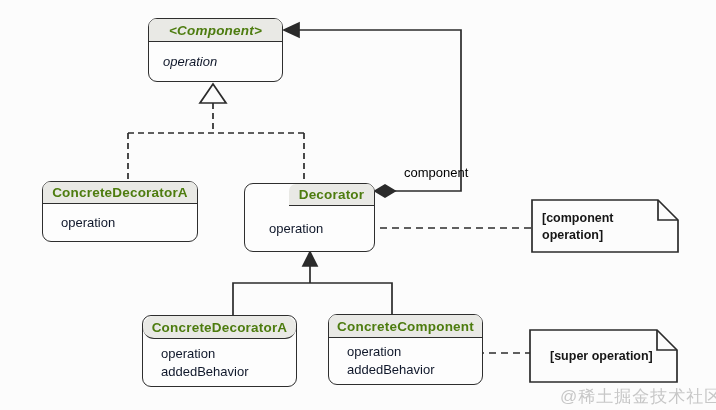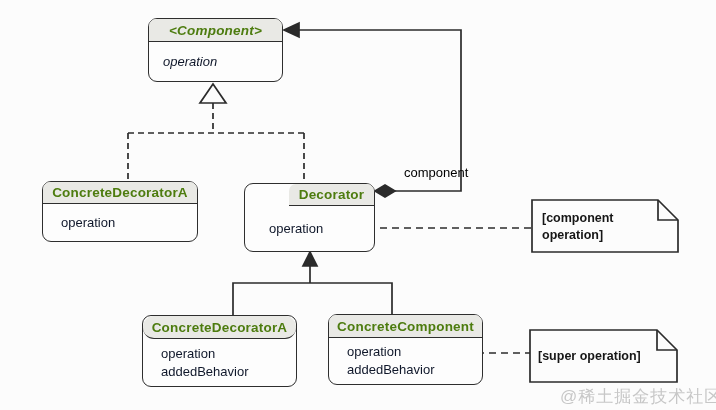--- a/index.html
+++ b/index.html
@@ -111,19 +111,19 @@
       <div>operation</div>
       <div>addedBehavior</div>
     </div>
   </div>
 
   <div class="edge-label" style="left:404px;top:165px;">component</div>
 
   <div class="note-text" style="left:532px;top:200px;width:146px;height:54px;">
     <div>[component operation]</div>
   </div>
-  <div class="note-text" style="left:530px;top:330px;width:147px;height:52px;padding-left:8px;">
+  <div class="note-text" style="left:530px;top:330px;width:147px;height:52px;padding-left:20px;">
     <div>[super operation]</div>
   </div>
 
   <div class="watermark" style="left:560px;top:385px;">@稀土掘金技术社区</div>
 
 </div>
 
 </body></html>

